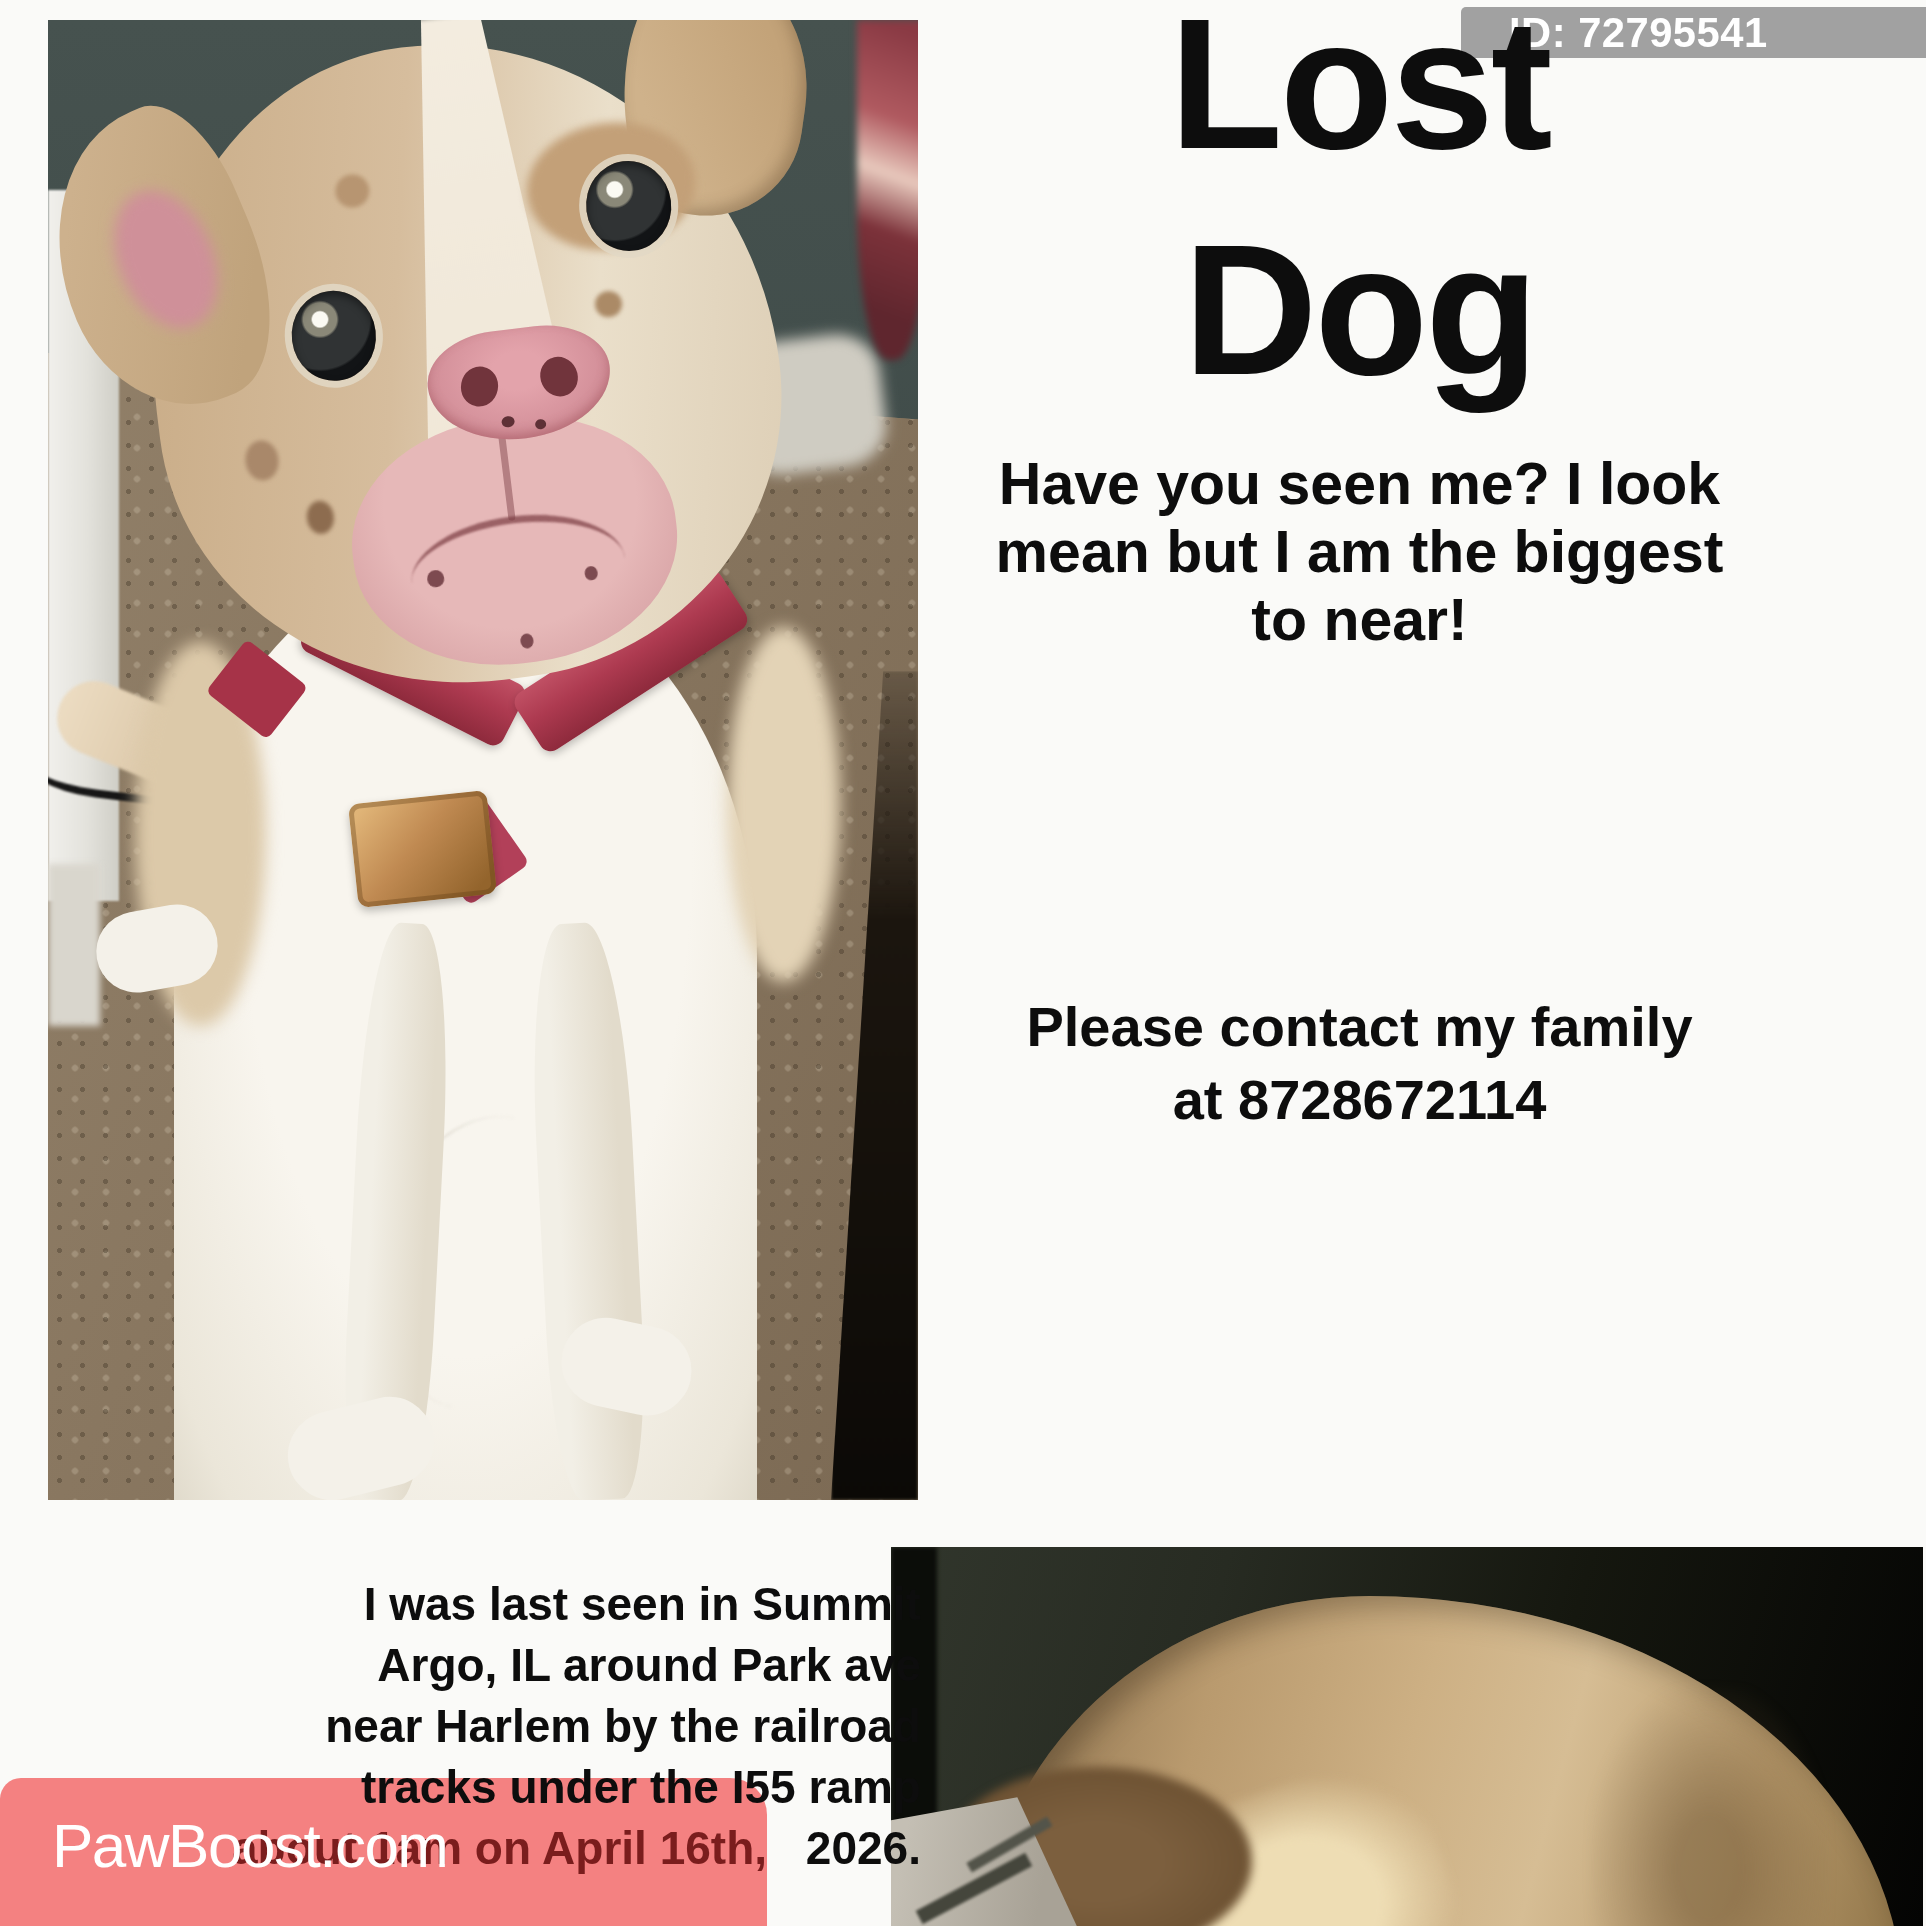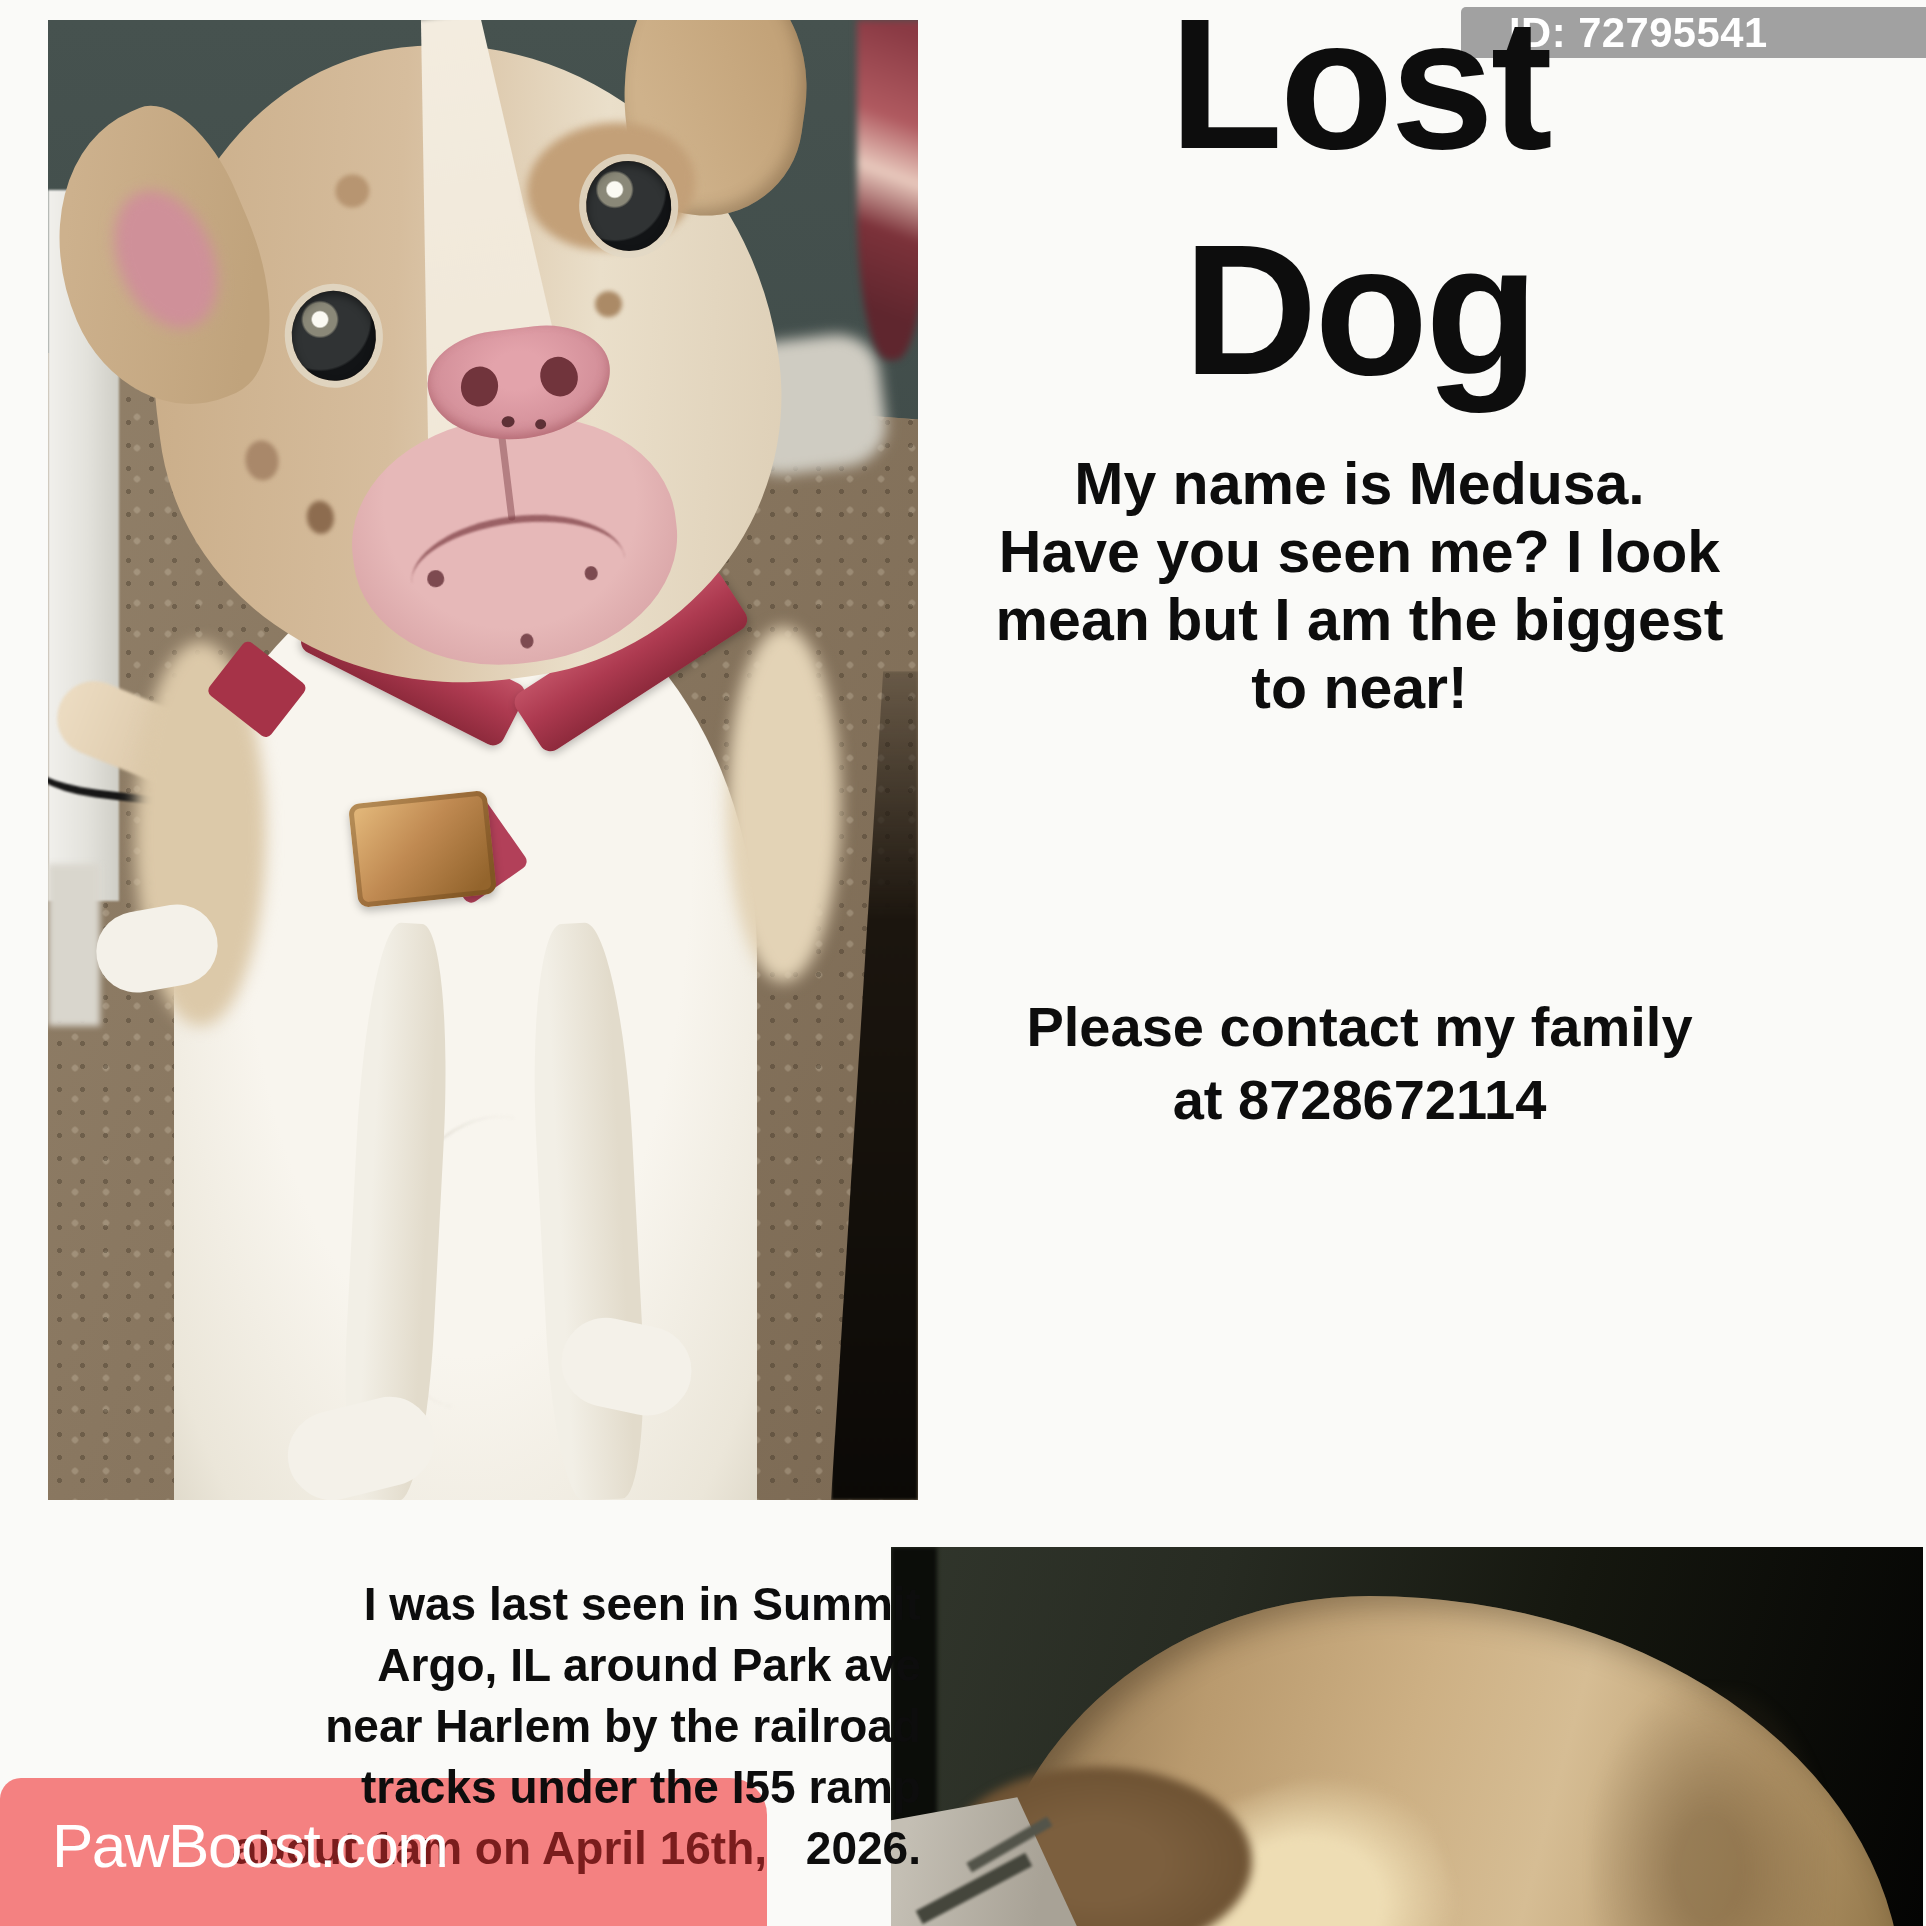--- a/index.html
+++ b/index.html
@@ -213,21 +213,20 @@
   </div>
 
   <div class="abs id-badge">
     <span>ID: 72795541</span>
   </div>
 
   <div class="abs right-col title-line" style="top:-9px;">Lost</div>
   <div class="abs right-col title-line" style="top:217px;">Dog</div>
 
   <div class="abs right-col intro">
-    <div>My name is Medusa.</div>
     <div>Have you seen me? I look</div>
     <div>mean but I am the biggest</div>
     <div>to near!</div>
   </div>
 
   <div class="abs right-col contact">
     <div>Please contact my family</div>
     <div>at 8728672114</div>
   </div>
 

